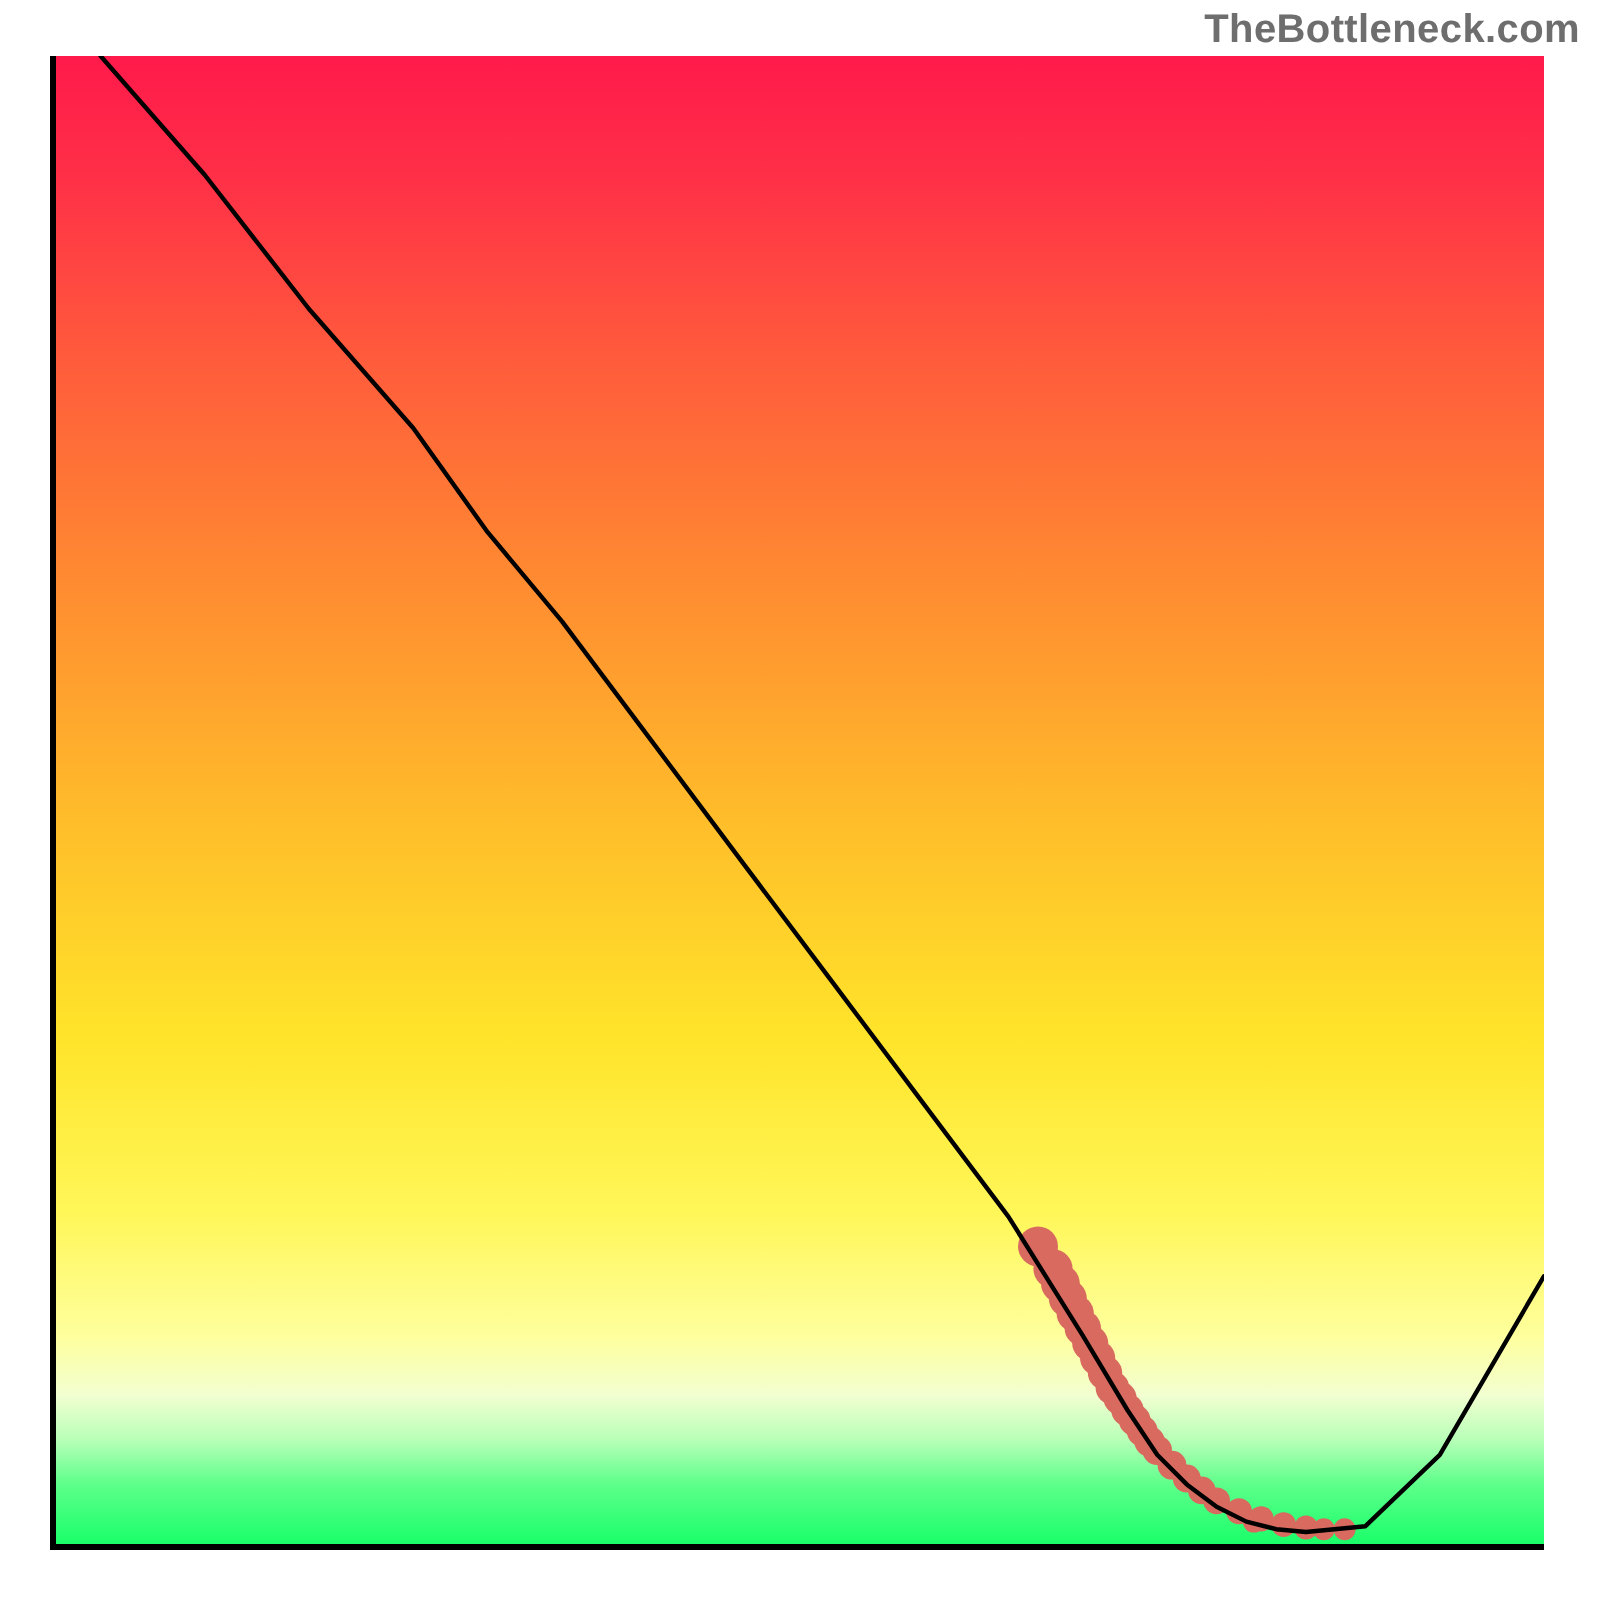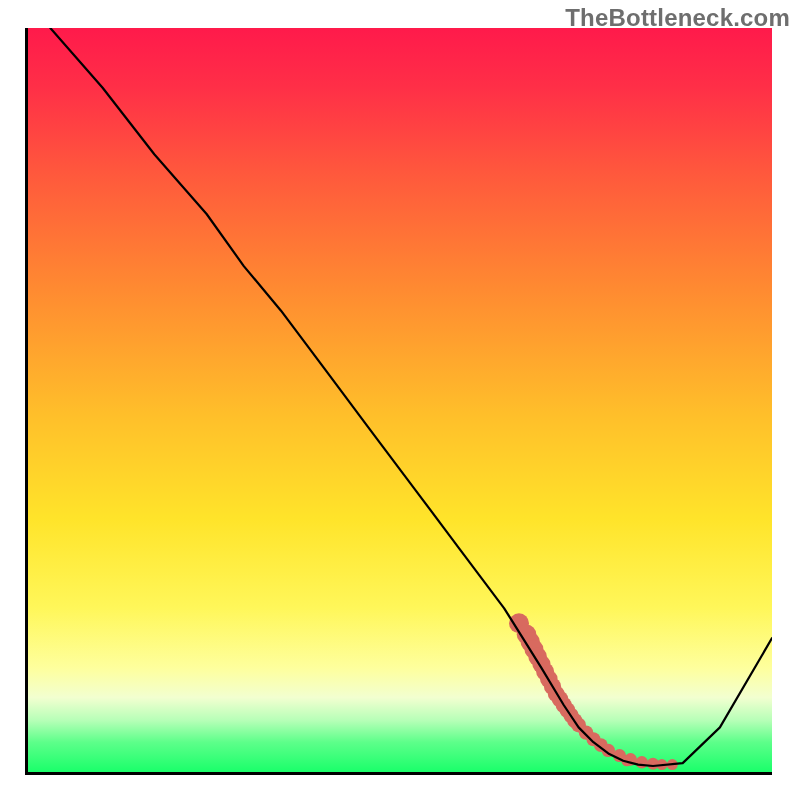--- a/index.html
+++ b/index.html
@@ -13,21 +13,21 @@
   }
   .chart-wrap {
     position: relative;
     width: 800px;
     height: 800px;
   }
   .watermark {
     position: absolute;
     top: 4px;
     right: 10px;
-    font-size: 24px;
+    font-size: 20px;
     font-weight: bold;
     color: #6e6e6e;
     letter-spacing: 0.2px;
     z-index: 50;
     text-align: right;
   }
   .plot-area {
     position: absolute;
     left: 28px;
     top: 28px;

